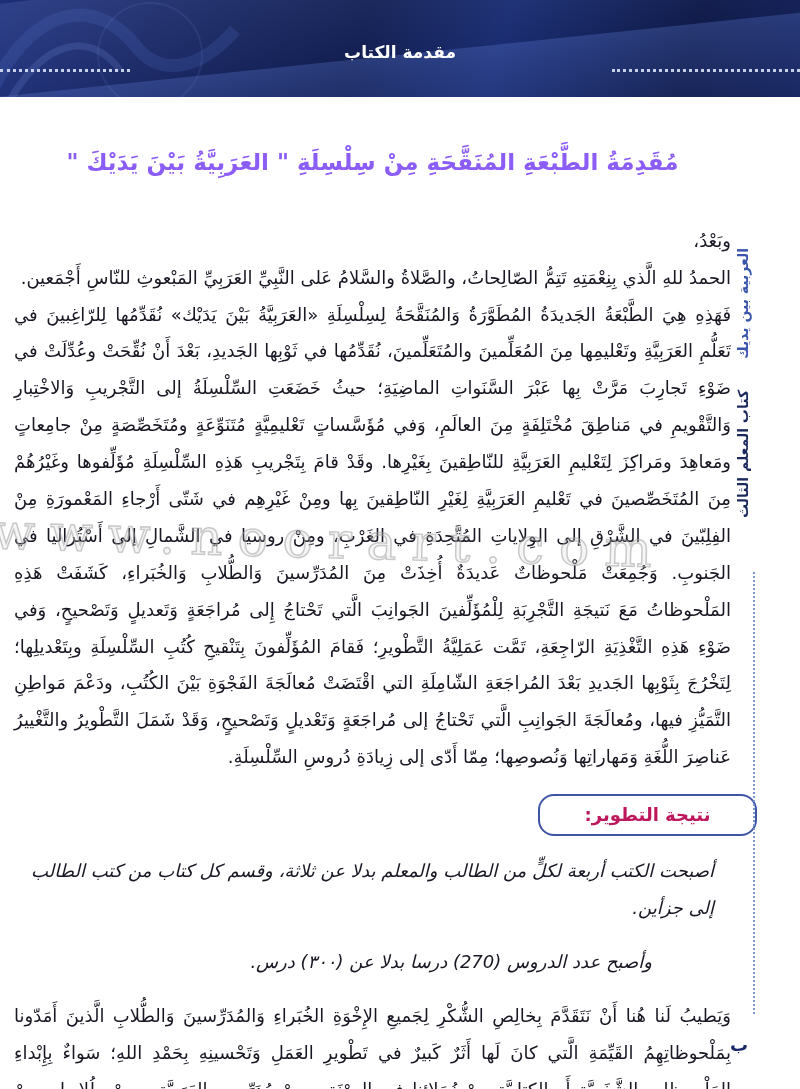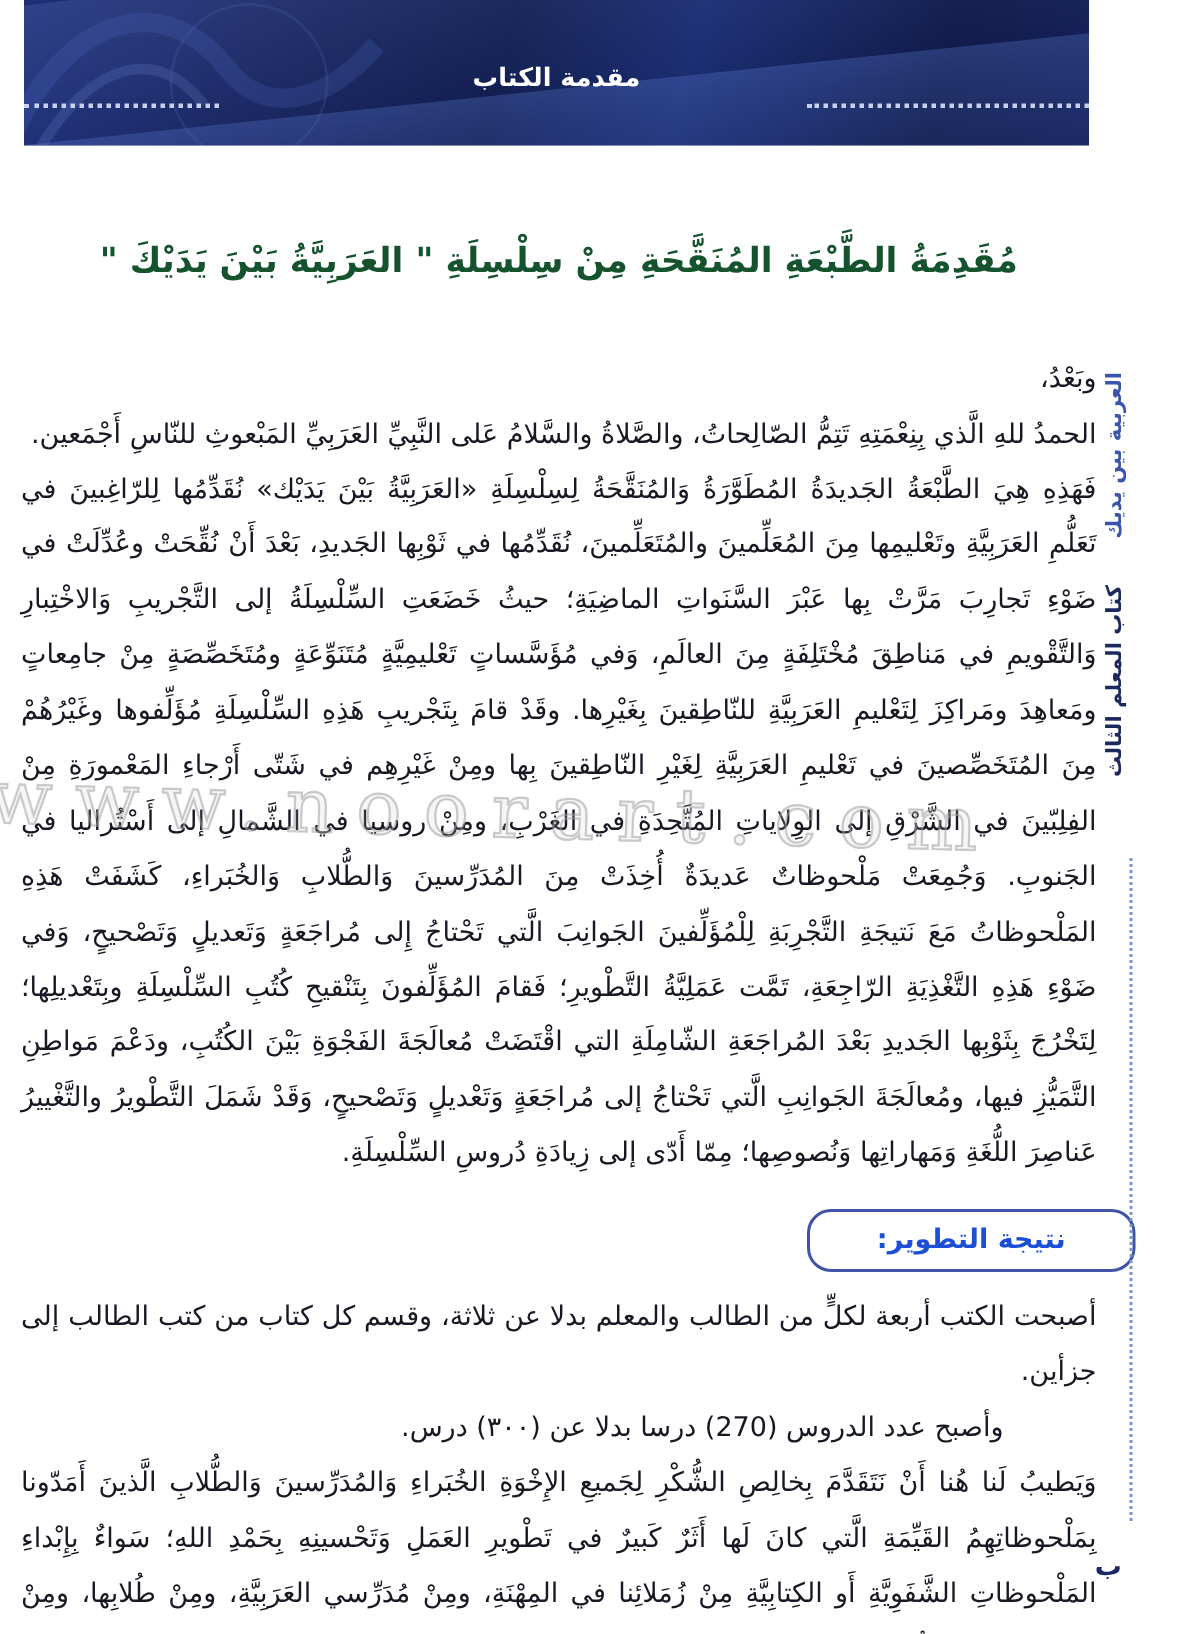--- a/index.html
+++ b/index.html
@@ -3,21 +3,21 @@
 <meta charset="utf-8">
 <style>
   html,body{margin:0;padding:0;}
   body{
     width:800px;height:1089px;position:relative;background:#ffffff;
     font-family:"DejaVu Sans", sans-serif;overflow:hidden;
   }
 
   
   .banner{
-    position:absolute;top:0;left:16px;width:710px;height:97px;overflow:hidden;
+    position:absolute;top:0;left:0;width:800px;height:97px;overflow:hidden;
     background:linear-gradient(105deg,#1e2f78 0%,#17245f 22%,#0f1b4d 45%,#182a6e 62%,#0e1947 85%,#131f57 100%);
   }
   .banner::before{
     content:"";position:absolute;left:-80px;top:-46px;width:980px;height:120px;
     background:linear-gradient(rgba(150,175,240,0.14),rgba(20,30,80,0));
     transform:rotate(-7deg);
   }
   .banner::after{
     content:"";position:absolute;left:-60px;bottom:-72px;width:940px;height:115px;
     background:linear-gradient(rgba(96,126,214,0.30),rgba(20,30,80,0));
@@ -31,31 +31,31 @@
   .dots{position:absolute;top:69px;height:0;border-top:3px dotted rgba(228,236,255,0.85);z-index:2;}
   .dots.left{left:0;width:130px;}
   .dots.right{right:0;width:188px;}
 
   
   .content{
     position:absolute;top:128px;right:69px;left:14px;
     direction:rtl;text-align:justify;color:#181824;font-size:18px;line-height:2.05;
   }
   .doc-title{
-    text-align:center;color:#14532d;font-size:23px;font-weight:bold;
-    margin:28px 0 42px;line-height:1.6;
+    text-align:center;color:#8b5cf6;font-size:23px;font-weight:bold;
+    margin:16px 0 42px;line-height:1.6;
   }
   .para{margin:0;}
   .results-box{
     width:215px;height:38px;margin:18px -26px 12px 0;
     border:2px solid #3f54a6;border-radius:16px;background:#ffffff;
     display:flex;align-items:center;justify-content:center;
-    color:#1d4ed8;font-weight:bold;font-size:18px;
+    color:#be185d;font-weight:bold;font-size:18px;
   }
-  .result{margin:0;}
+  .result{margin:17px;font-style:italic;}
   .result.r2{padding-right:62px;}
   .result.r4{padding-right:205px;}
 
   
   .sidebar-rotated{
     position:absolute;top:248px;right:65px;width:322px;height:22px;
     transform:rotate(-90deg);transform-origin:top right;
     direction:rtl;white-space:nowrap;font-weight:bold;font-size:14px;z-index:3;
   }
   .series-label{color:#3a55ad;}

